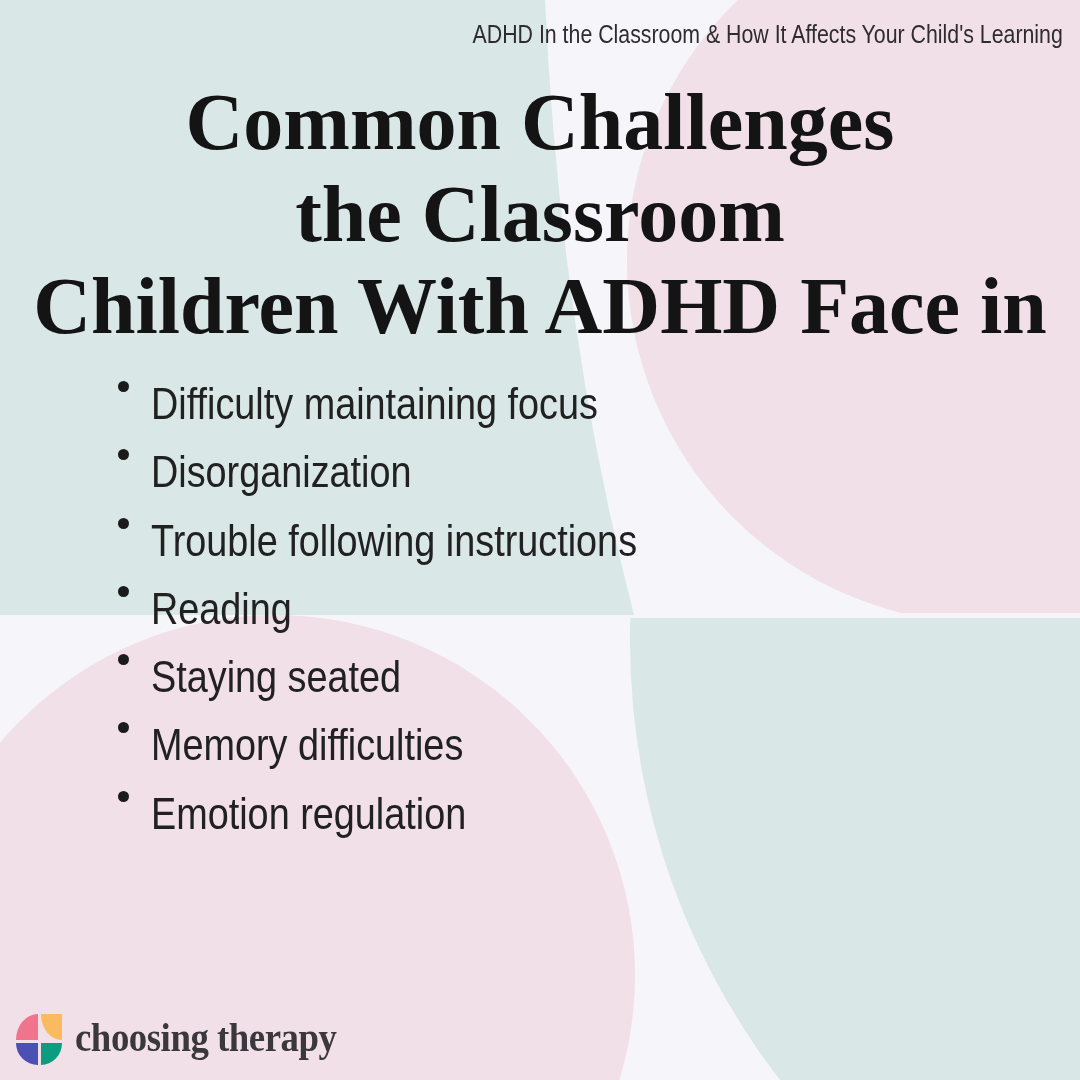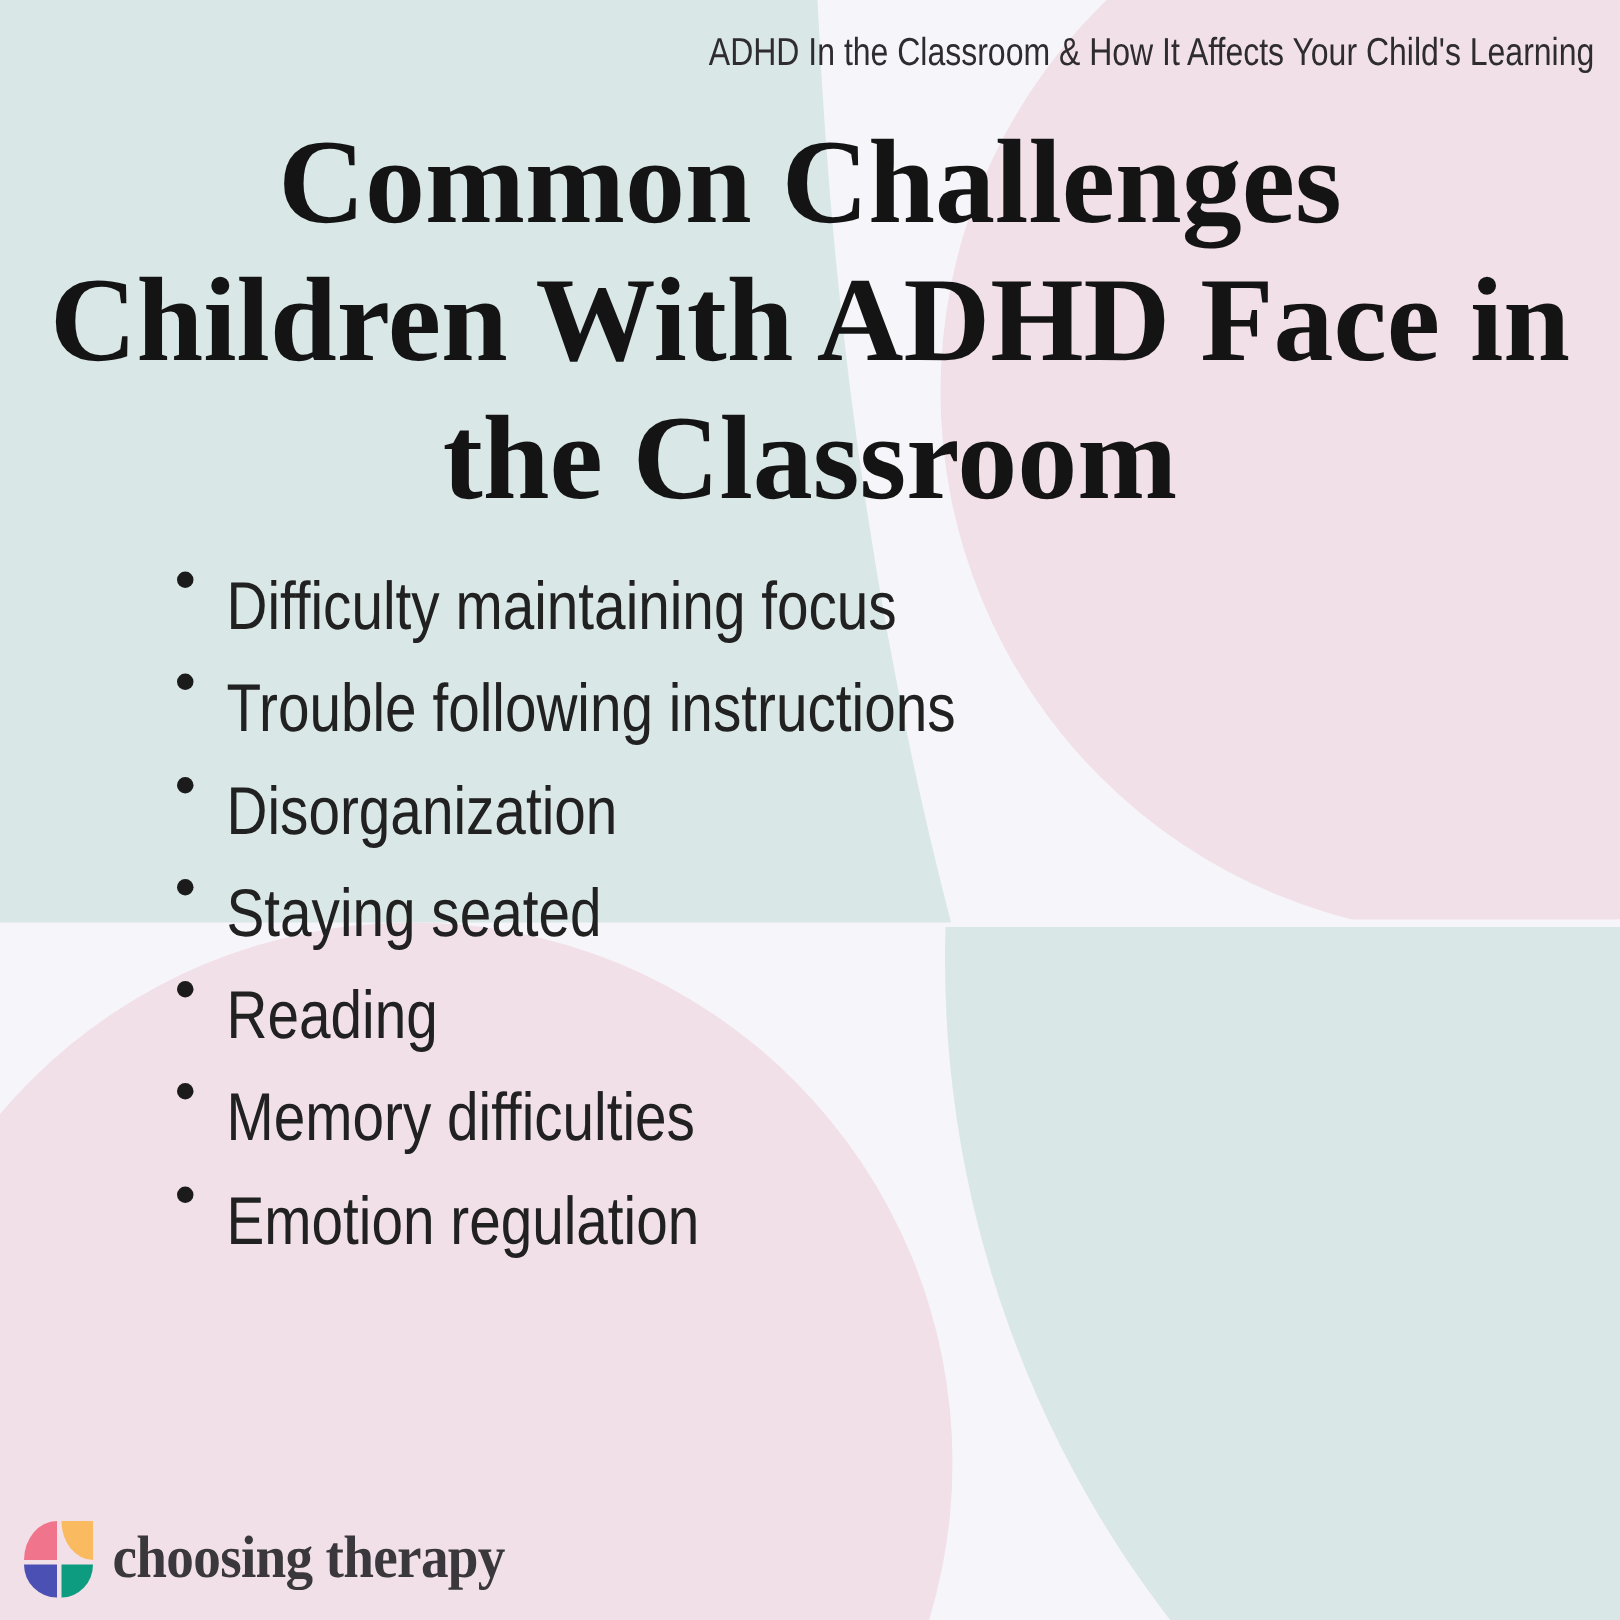--- a/index.html
+++ b/index.html
@@ -82,44 +82,44 @@
   <path d="M0,0 L545,0 Q560,330 634,615 L0,615 Z" fill="#D9E7E6"></path>
   <circle cx="990" cy="261" r="363" clip-path="url(#topband)" fill="#F1E0E7"></circle>
   <circle cx="275" cy="975" r="360" fill="#F1E0E7"></circle>
   <circle cx="1350" cy="640" r="720" clip-path="url(#botband)" fill="#D9E7E6"></circle>
 </svg>
 
 <div class="layer caption">ADHD In the Classroom &amp; How It Affects Your Child's Learning</div>
 
 <div class="layer title">
   <div>Common Challenges</div>
+  <div>the Classroom</div>
   <div>Children With ADHD Face in</div>
-  <div>the Classroom</div>
 </div>
 
 <ul class="layer bullets">
   <li>
     <span class="dot"></span>
     <span class="item-label">Difficulty maintaining focus</span>
   </li>
   <li>
     <span class="dot"></span>
+    <span class="item-label">Disorganization</span>
+  </li>
+  <li>
+    <span class="dot"></span>
     <span class="item-label">Trouble following instructions</span>
   </li>
   <li>
     <span class="dot"></span>
-    <span class="item-label">Disorganization</span>
+    <span class="item-label">Reading</span>
   </li>
   <li>
     <span class="dot"></span>
     <span class="item-label">Staying seated</span>
-  </li>
-  <li>
-    <span class="dot"></span>
-    <span class="item-label">Reading</span>
   </li>
   <li>
     <span class="dot"></span>
     <span class="item-label">Memory difficulties</span>
   </li>
   <li>
     <span class="dot"></span>
     <span class="item-label">Emotion regulation</span>
   </li>
 </ul>

